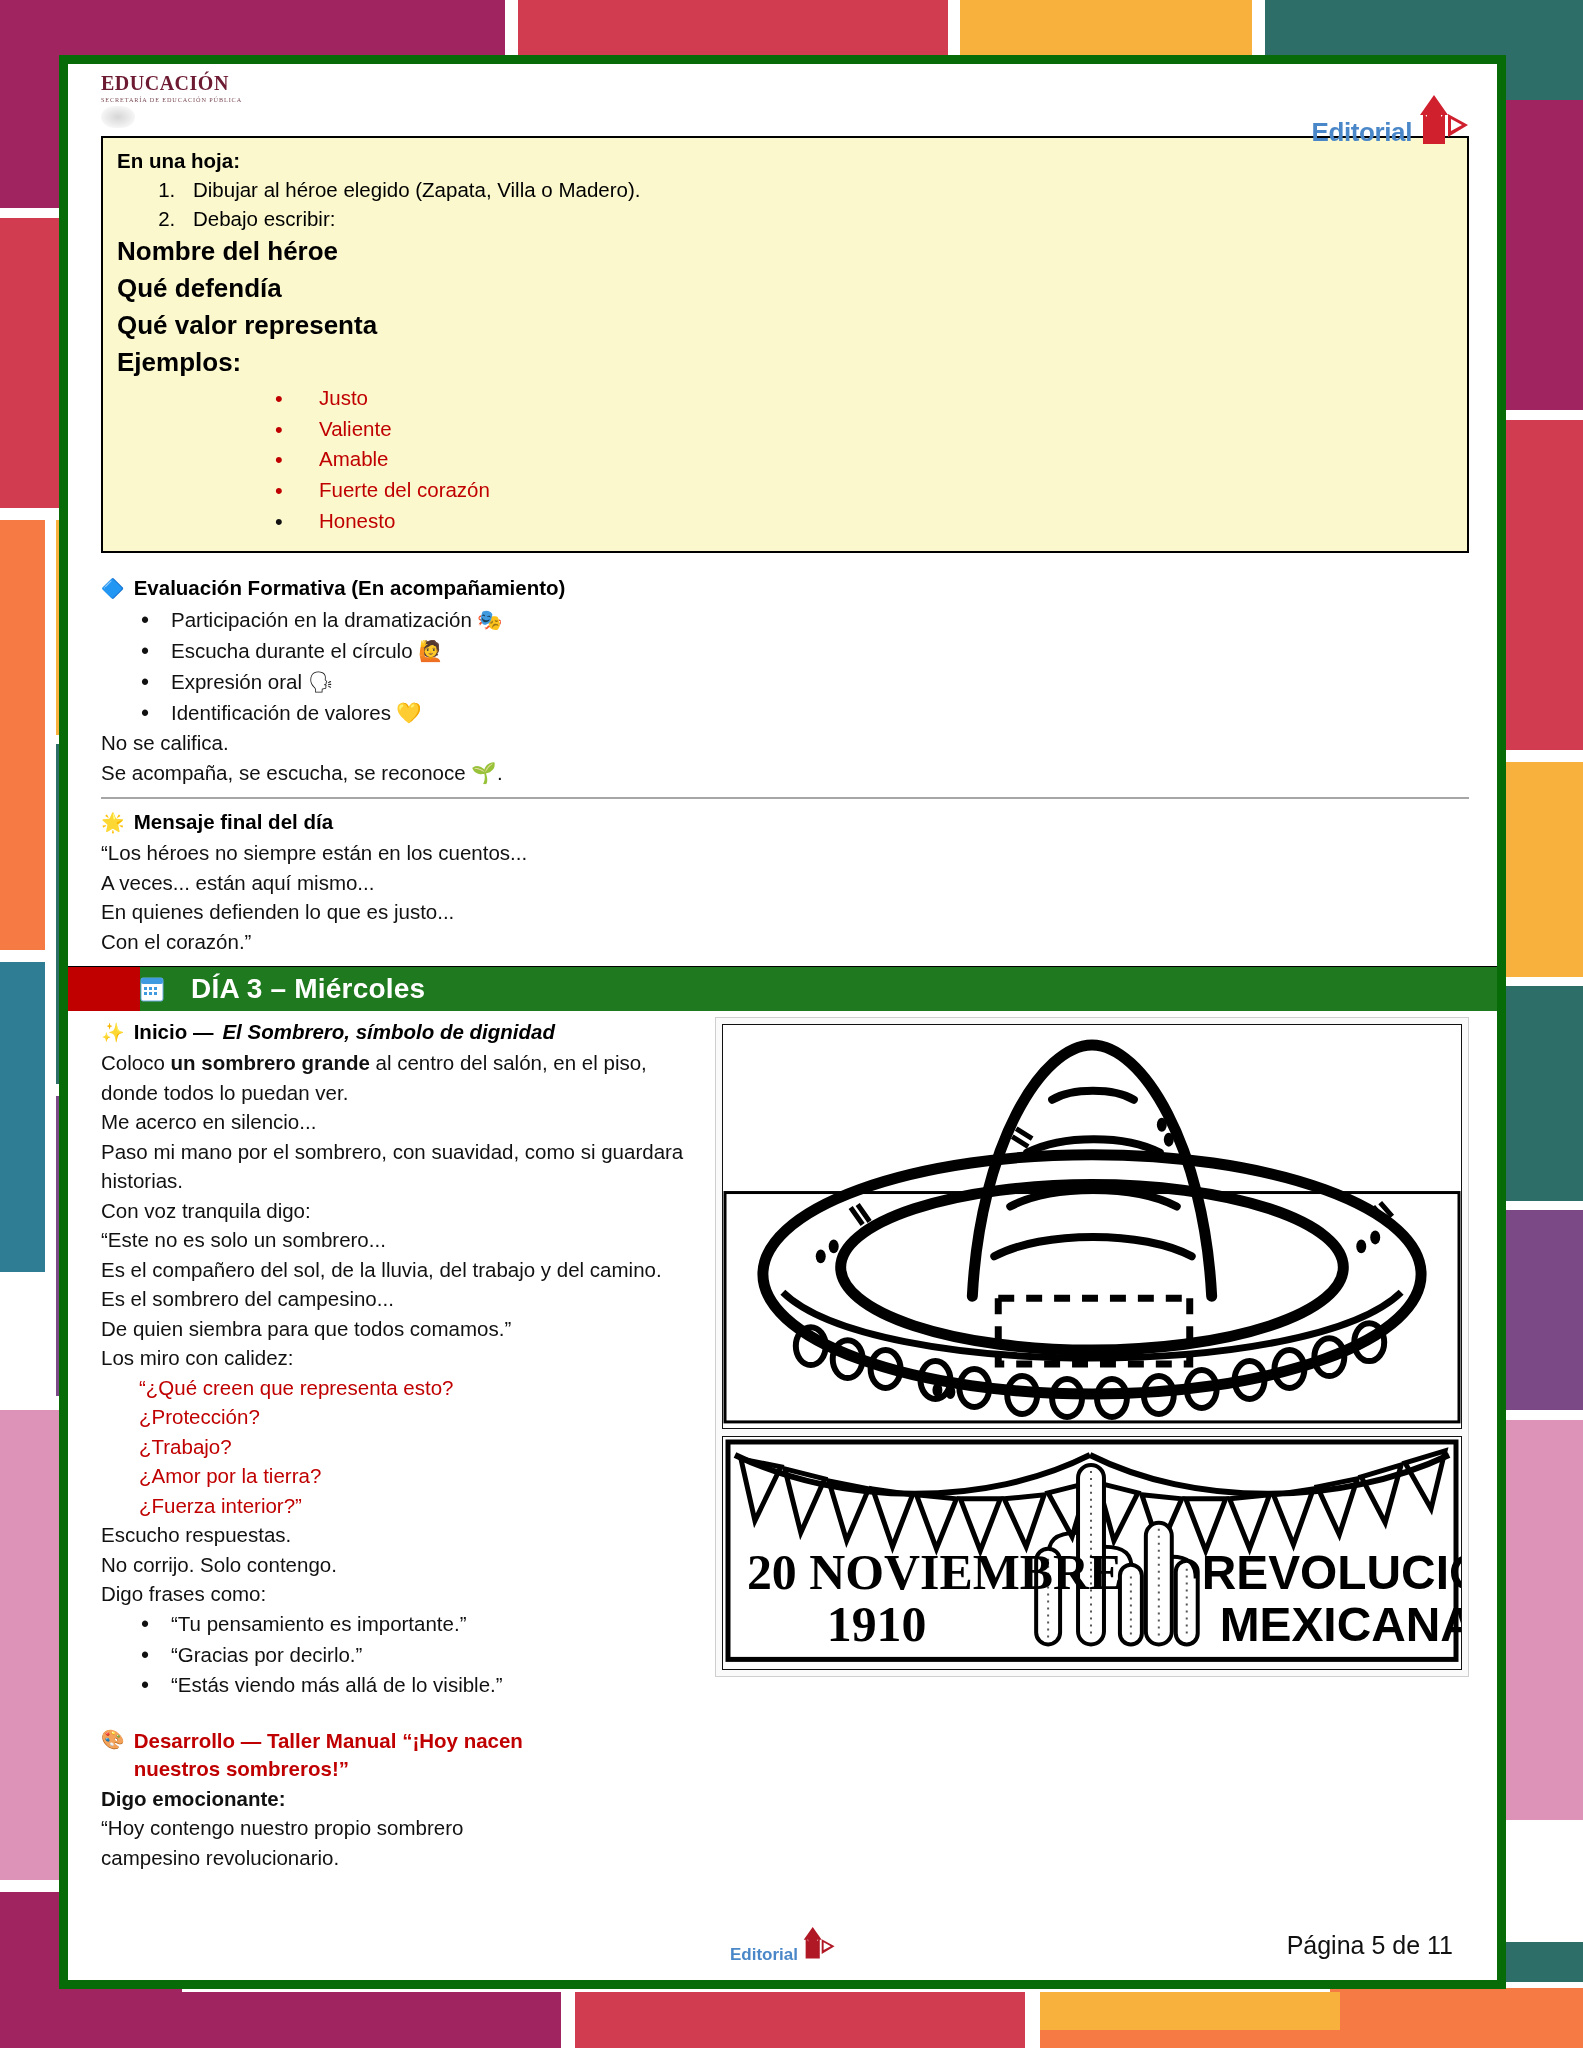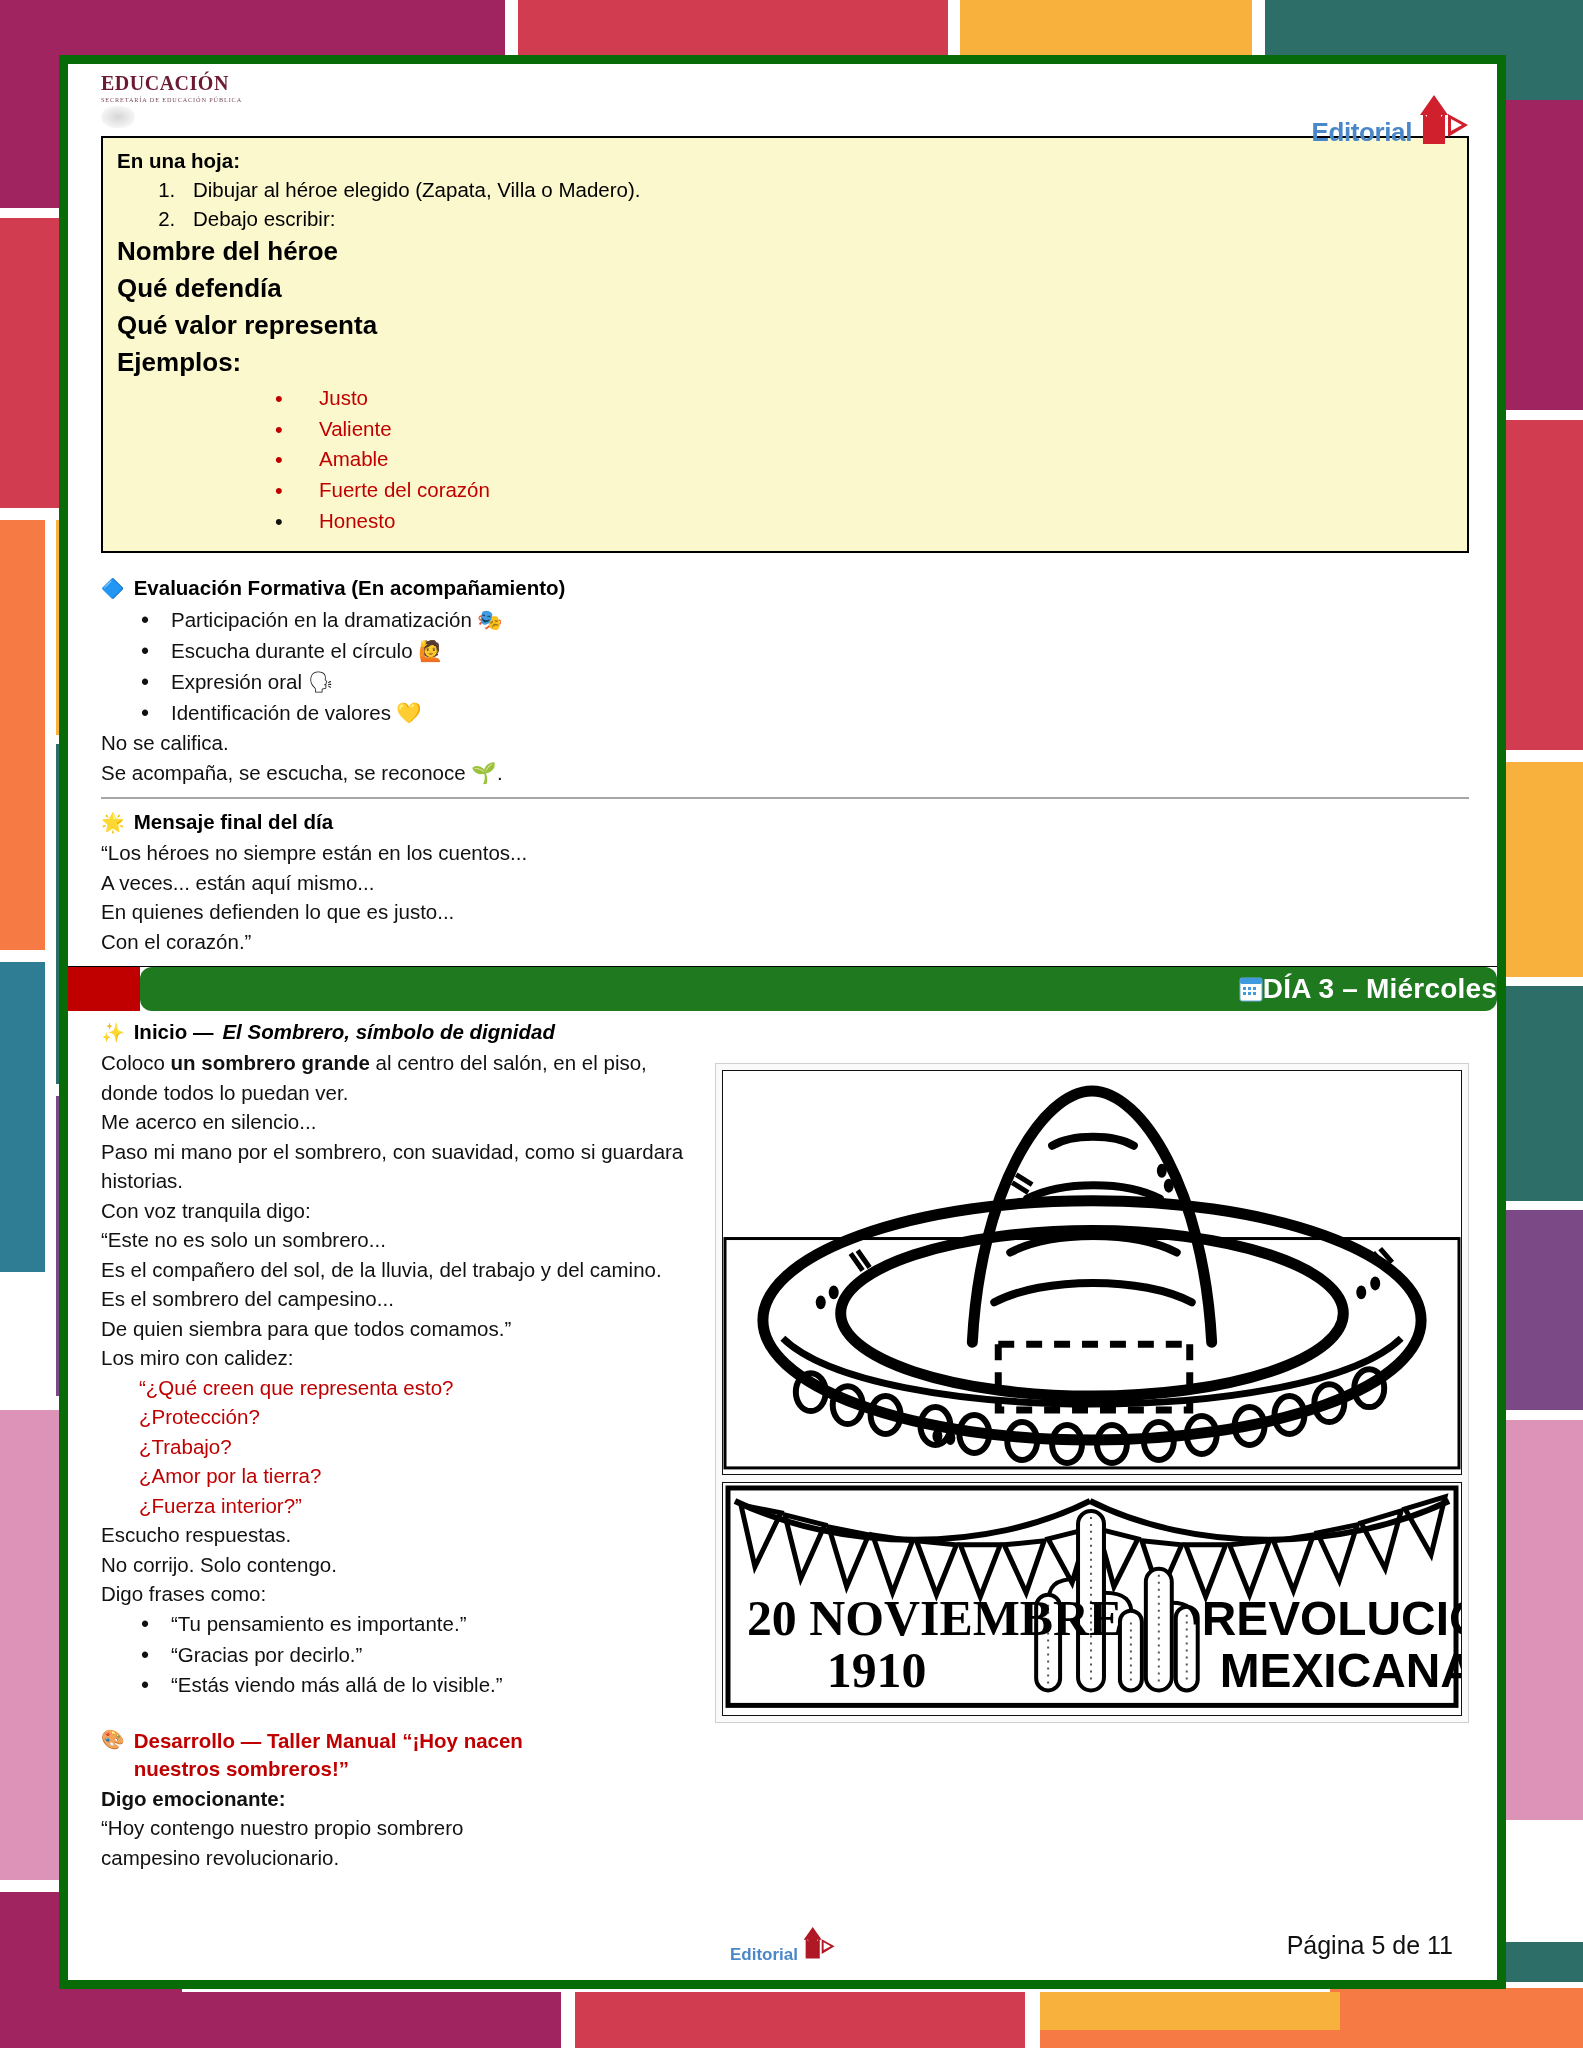--- a/index.html
+++ b/index.html
@@ -95,35 +95,35 @@
   }
   .hr-grey { height:2px; background:#a6a6a6; margin:10px 0 8px 0; }
 
   
   .day-banner {
     display:flex; align-items:stretch; height:45px; margin:10px 0 0 0;
     border-top:1px solid #000;
   }
   .day-banner .red-tab { width:72px; background:#c00000; }
   .day-banner .green-bar {
-    flex:1; background:#1f7a1f; display:flex; align-items:center; justify-content:flex-end; gap:0;border-radius:12px;
+    flex:1; background:#1f7a1f; display:flex; align-items:center; justify-content:flex-start; gap:27px;
   }
   .day-banner .day-txt {
     color:#fff; font-weight:700; font-size:28px; letter-spacing:.2px;
   }
   .cal-icon { width:24px; height:26px; position:relative; }
 
   
   .two-col { display:flex; gap:0; padding:6px 28px 0 33px; }
   .col-left { width:600px; flex:0 0 600px; }
   .col-right { flex:1; padding-left:14px; }
 
   .sombrero-card {
     border:1.5px solid #cfcfcf; background:#fafafa;
-    padding:6px; margin-top:46px;
+    padding:6px; 
   }
   .sombrero-box { border:1.5px solid #111; background:#fff; }
   .rev-box { border:1.5px solid #111; background:#fff; margin-top:7px; }
 
   
   .pg-footer {
     position:absolute; left:0; right:0; bottom:0; height:70px;
     display:flex; align-items:center;
   }
   .ft-md { position:absolute; left:50%; transform:translateX(-50%); display:flex; align-items:flex-end; gap:3px; }

